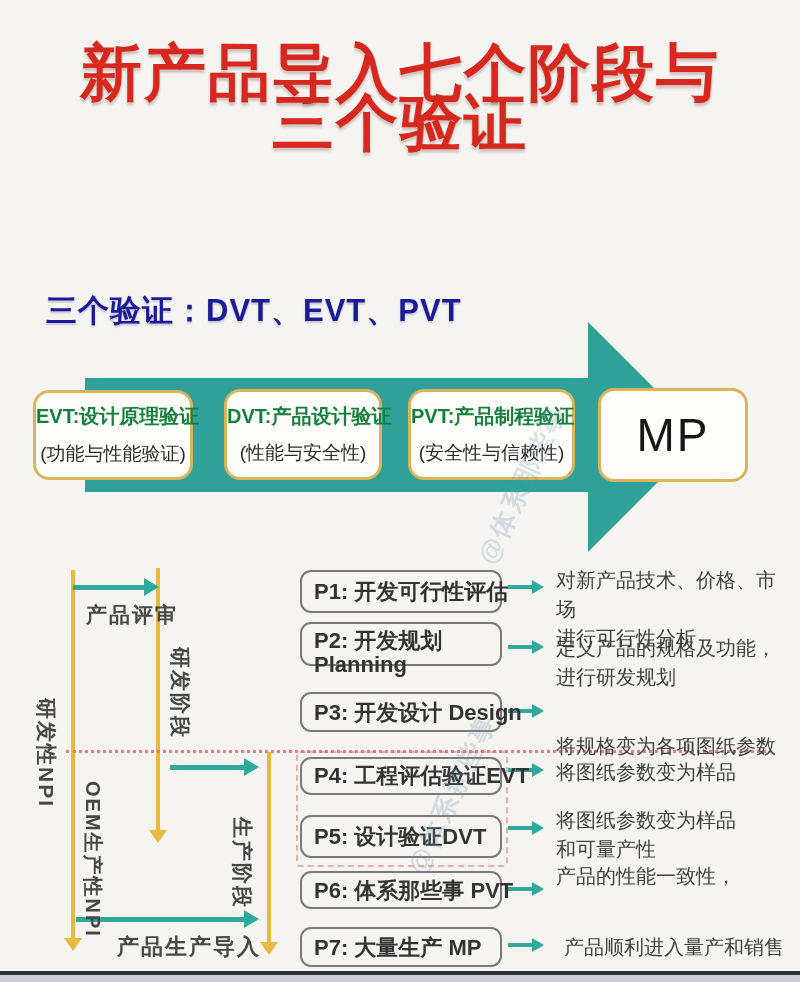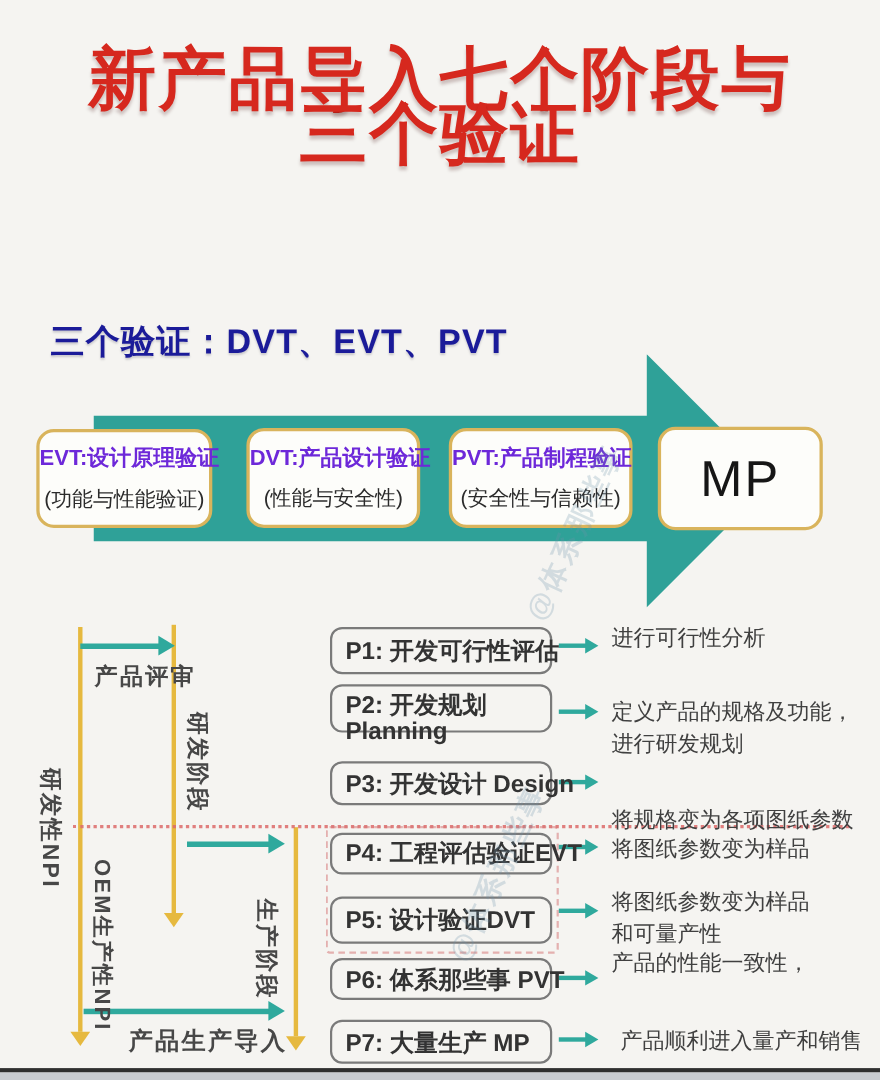--- a/index.html
+++ b/index.html
@@ -27,21 +27,21 @@
     text-shadow:0 2px 2px rgba(0,0,40,.18);
   }
   
   .flow-arrow{position:absolute;left:85px;top:322px;}
   .stagebox{
     position:absolute;background:#fdfdfa;border:3px solid #d9b45c;
     border-radius:16px;box-sizing:border-box;text-align:center;
     display:flex;flex-direction:column;justify-content:space-evenly;
     z-index:2;
   }
-  .stagebox .bl1{font-size:20px;font-weight:700;color:#6d28d9;white-space:nowrap;}
+  .stagebox .bl1{font-size:20px;font-weight:700;color:#15803d;white-space:nowrap;}
   .stagebox .bl2{font-size:19px;font-weight:500;color:#2b2b2b;white-space:nowrap;}
   .mp-text{font-size:46px;font-weight:500;color:#161616;letter-spacing:2px;}
   
   .vline{position:absolute;width:4px;background:#e6b93f;z-index:1;}
   .vline .vhead{
     position:absolute;bottom:-13px;left:-7px;width:0;height:0;
     border-left:9px solid transparent;border-right:9px solid transparent;
     border-top:13px solid #e6b93f;
   }
   .harrow{position:absolute;height:18px;z-index:1;}
@@ -198,20 +198,21 @@
   <div class="sarrow" style="top:882px;">
       <div class="shaft"></div>
       <div class="head"></div>
     </div>
   <div class="sarrow" style="top:938px;">
       <div class="shaft"></div>
       <div class="head"></div>
     </div>
 
   <div class="desc" style="top:566px;">
+    <div>对新产品技术、价格、市场</div>
     <div>进行可行性分析</div>
   </div>
   <div class="desc" style="top:634px;">
     <div>定义产品的规格及功能，</div>
     <div>进行研发规划</div>
   </div>
   <div class="desc" style="top:732px;">
     <div>将规格变为各项图纸参数</div>
   </div>
   <div class="desc" style="top:758px;">

